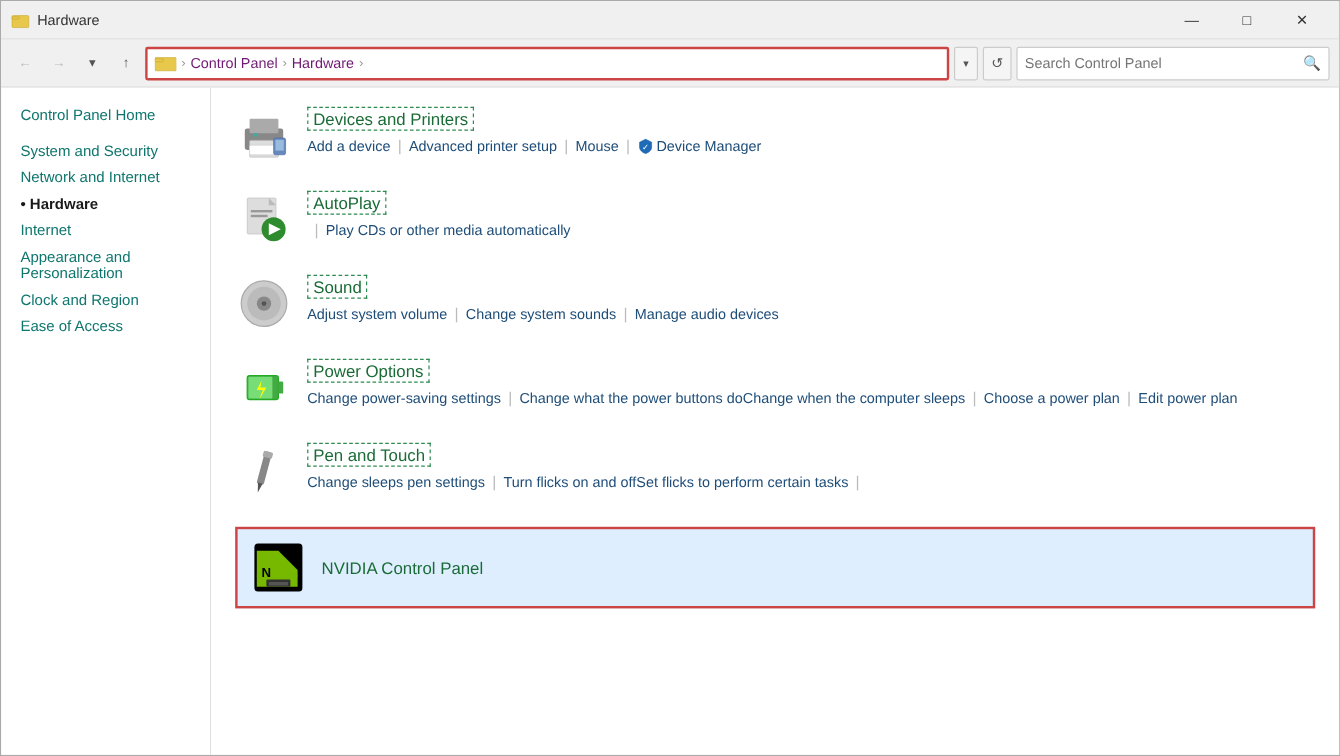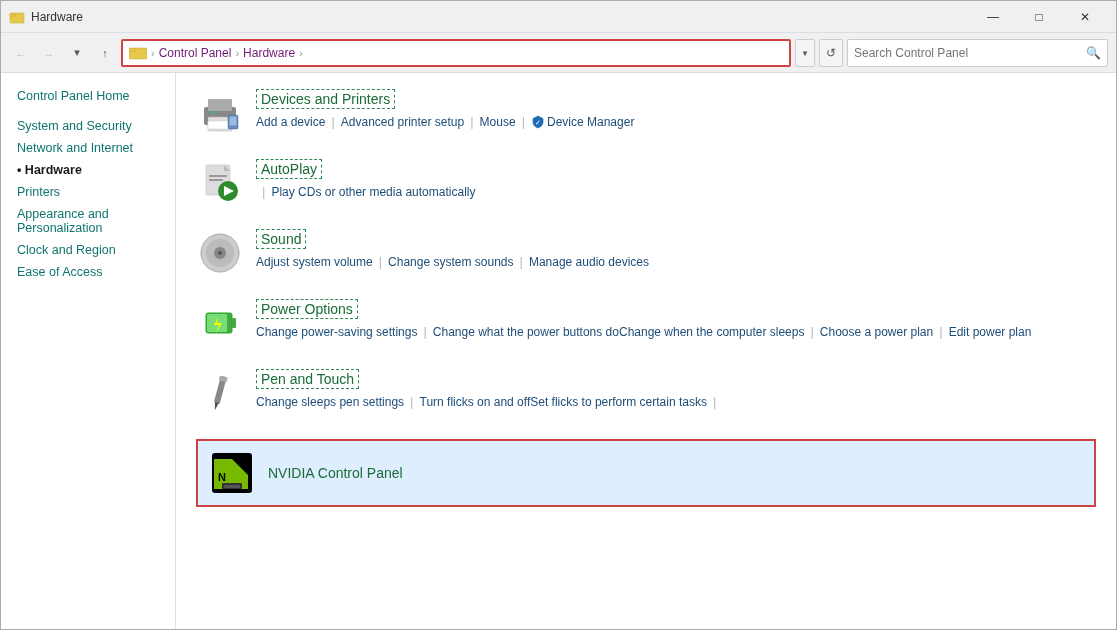--- a/index.html
+++ b/index.html
@@ -315,21 +315,21 @@
   </div>
 
   <div class="main">
 
     <div class="sidebar">
       <a class="sidebar-link">Control Panel Home</a>
       <div class="sidebar-divider"></div>
       <a class="sidebar-link">System and Security</a>
       <a class="sidebar-link">Network and Internet</a>
       <a class="sidebar-link active">Hardware</a>
-      <a class="sidebar-link">Printers</a>
+      <a class="sidebar-link">Internet</a>
       <a class="sidebar-link">Appearance and Personalization</a>
       <a class="sidebar-link">Clock and Region</a>
       <a class="sidebar-link">Ease of Access</a>
     </div>
 
     <div class="content">
 
       <div class="category-row">
         <div class="category-icon">
           <svg width="44" height="44" viewBox="0 0 44 44">

